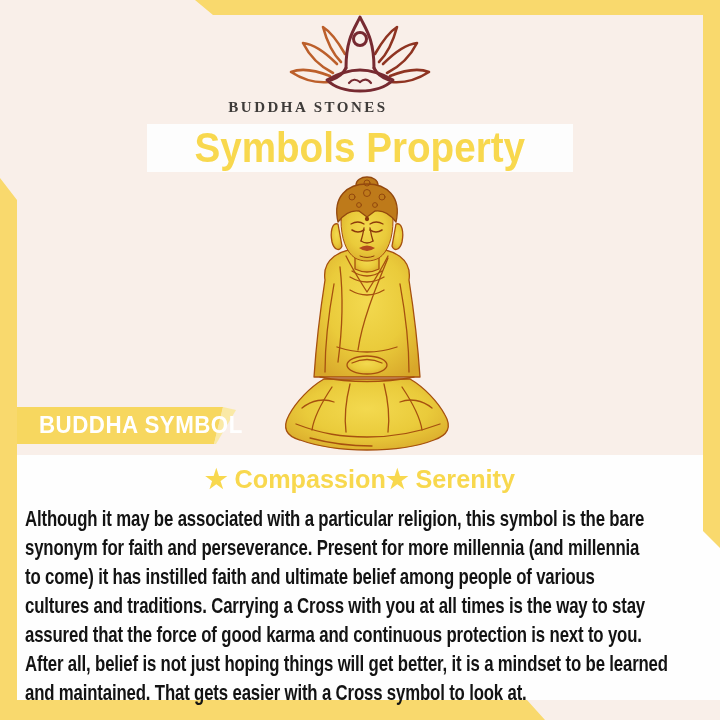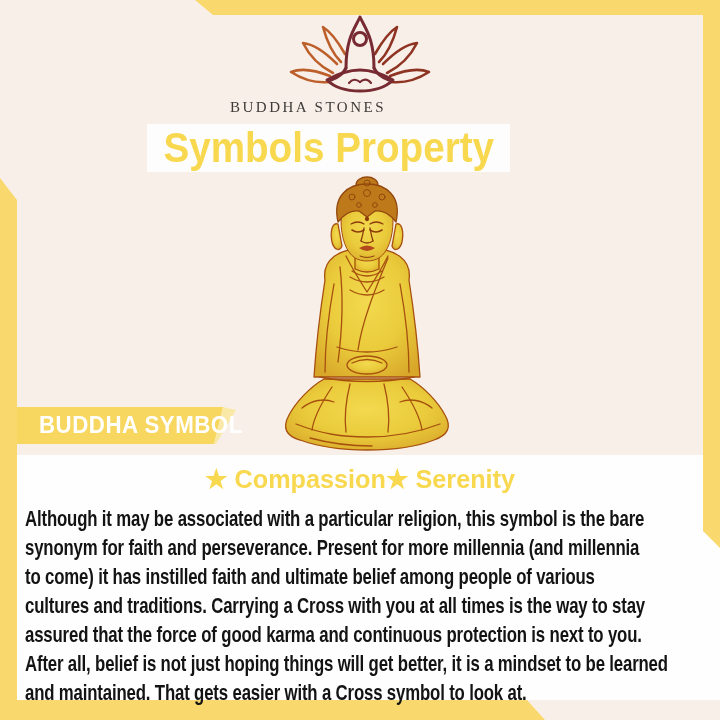--- a/index.html
+++ b/index.html
@@ -16,25 +16,25 @@
   .decor-tr{clip-path:polygon(195px 0,720px 0,720px 548px,703px 531px,703px 15px,213px 15px);}
   .decor-bl{clip-path:polygon(0 178px,17px 200px,17px 700px,527px 700px,545px 720px,0 720px);}
 
   .content{position:absolute;inset:0;z-index:3;}
 
   
   .logo{position:absolute;left:285px;top:12px;width:150px;height:92px;}
 
   
   .brand{position:absolute;left:0;top:99px;width:616px;text-align:center;
-         font-family:"Liberation Serif", serif;font-size:15px;font-weight:400;
+         font-family:"Liberation Serif", serif;font-size:15px;font-weight:700;
          letter-spacing:2.5px;color:#3E3B39;}
 
   
-  .banner{position:absolute;left:147px;top:124px;width:363px;height:48px;
+  .banner{position:absolute;left:147px;top:124px;width:426px;height:48px;
           background:#FDFDFD;display:flex;align-items:center;justify-content:center;}
   .title{font-size:42px;font-weight:700;color:#F8D84E;white-space:nowrap;
          transform:scaleX(0.92);transform-origin:center;line-height:1;}
 
   
   .buddha{position:absolute;left:262px;top:172px;width:210px;height:290px;}
 
   
   .symbol-label{position:absolute;left:17px;top:407px;width:232px;height:37px;text-align:center;}
   .symbol-label .rib-main{position:absolute;inset:0;background:#F7D75F;

